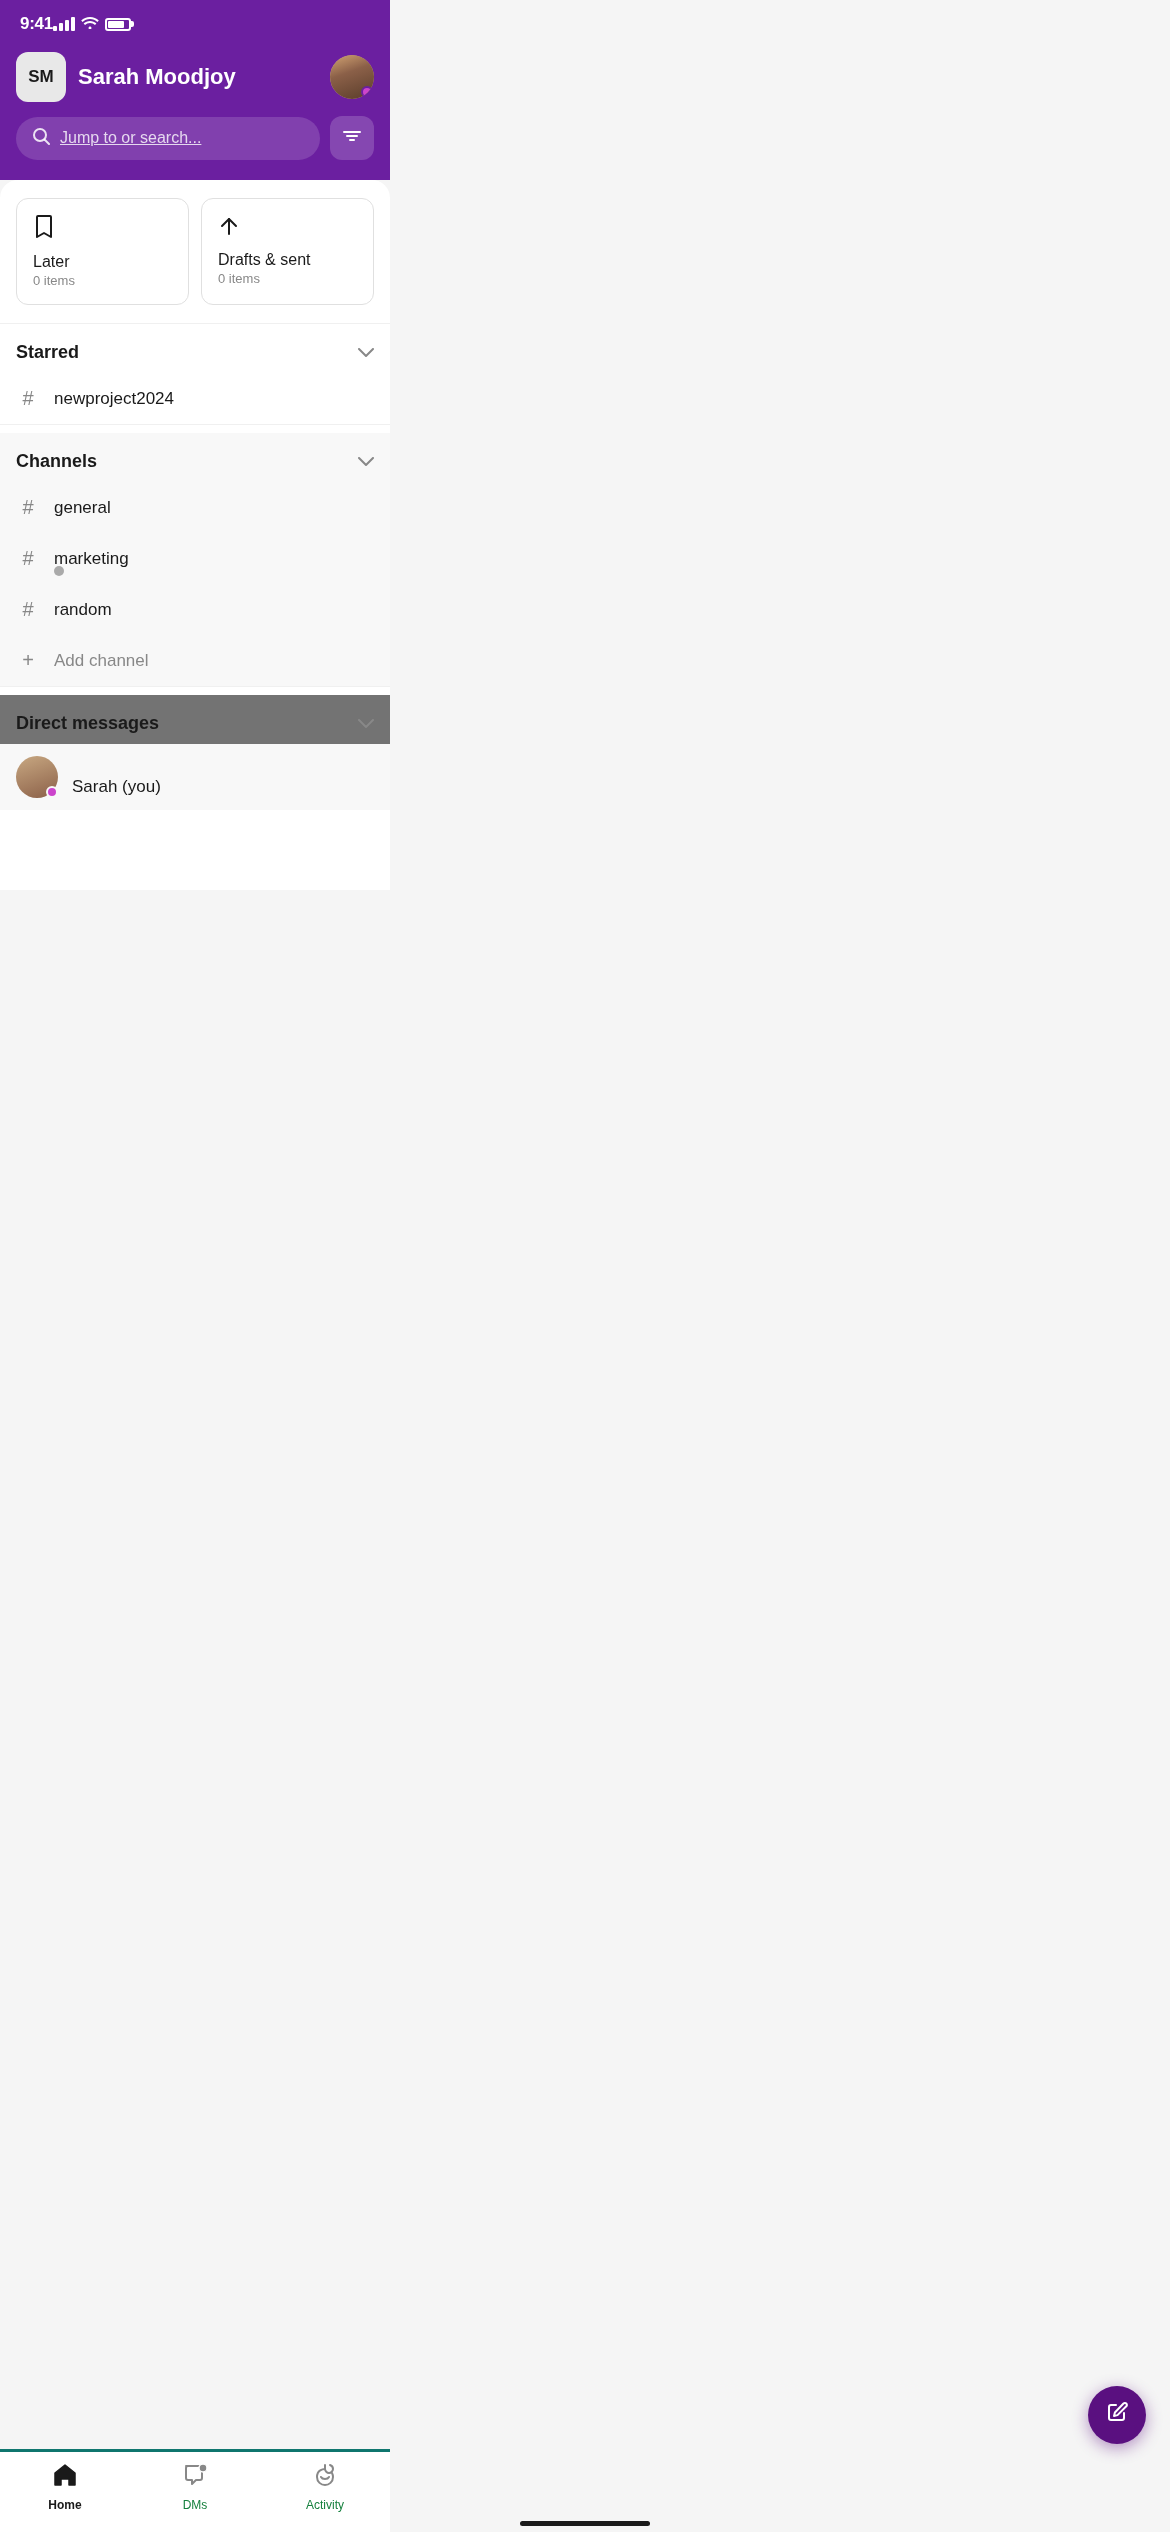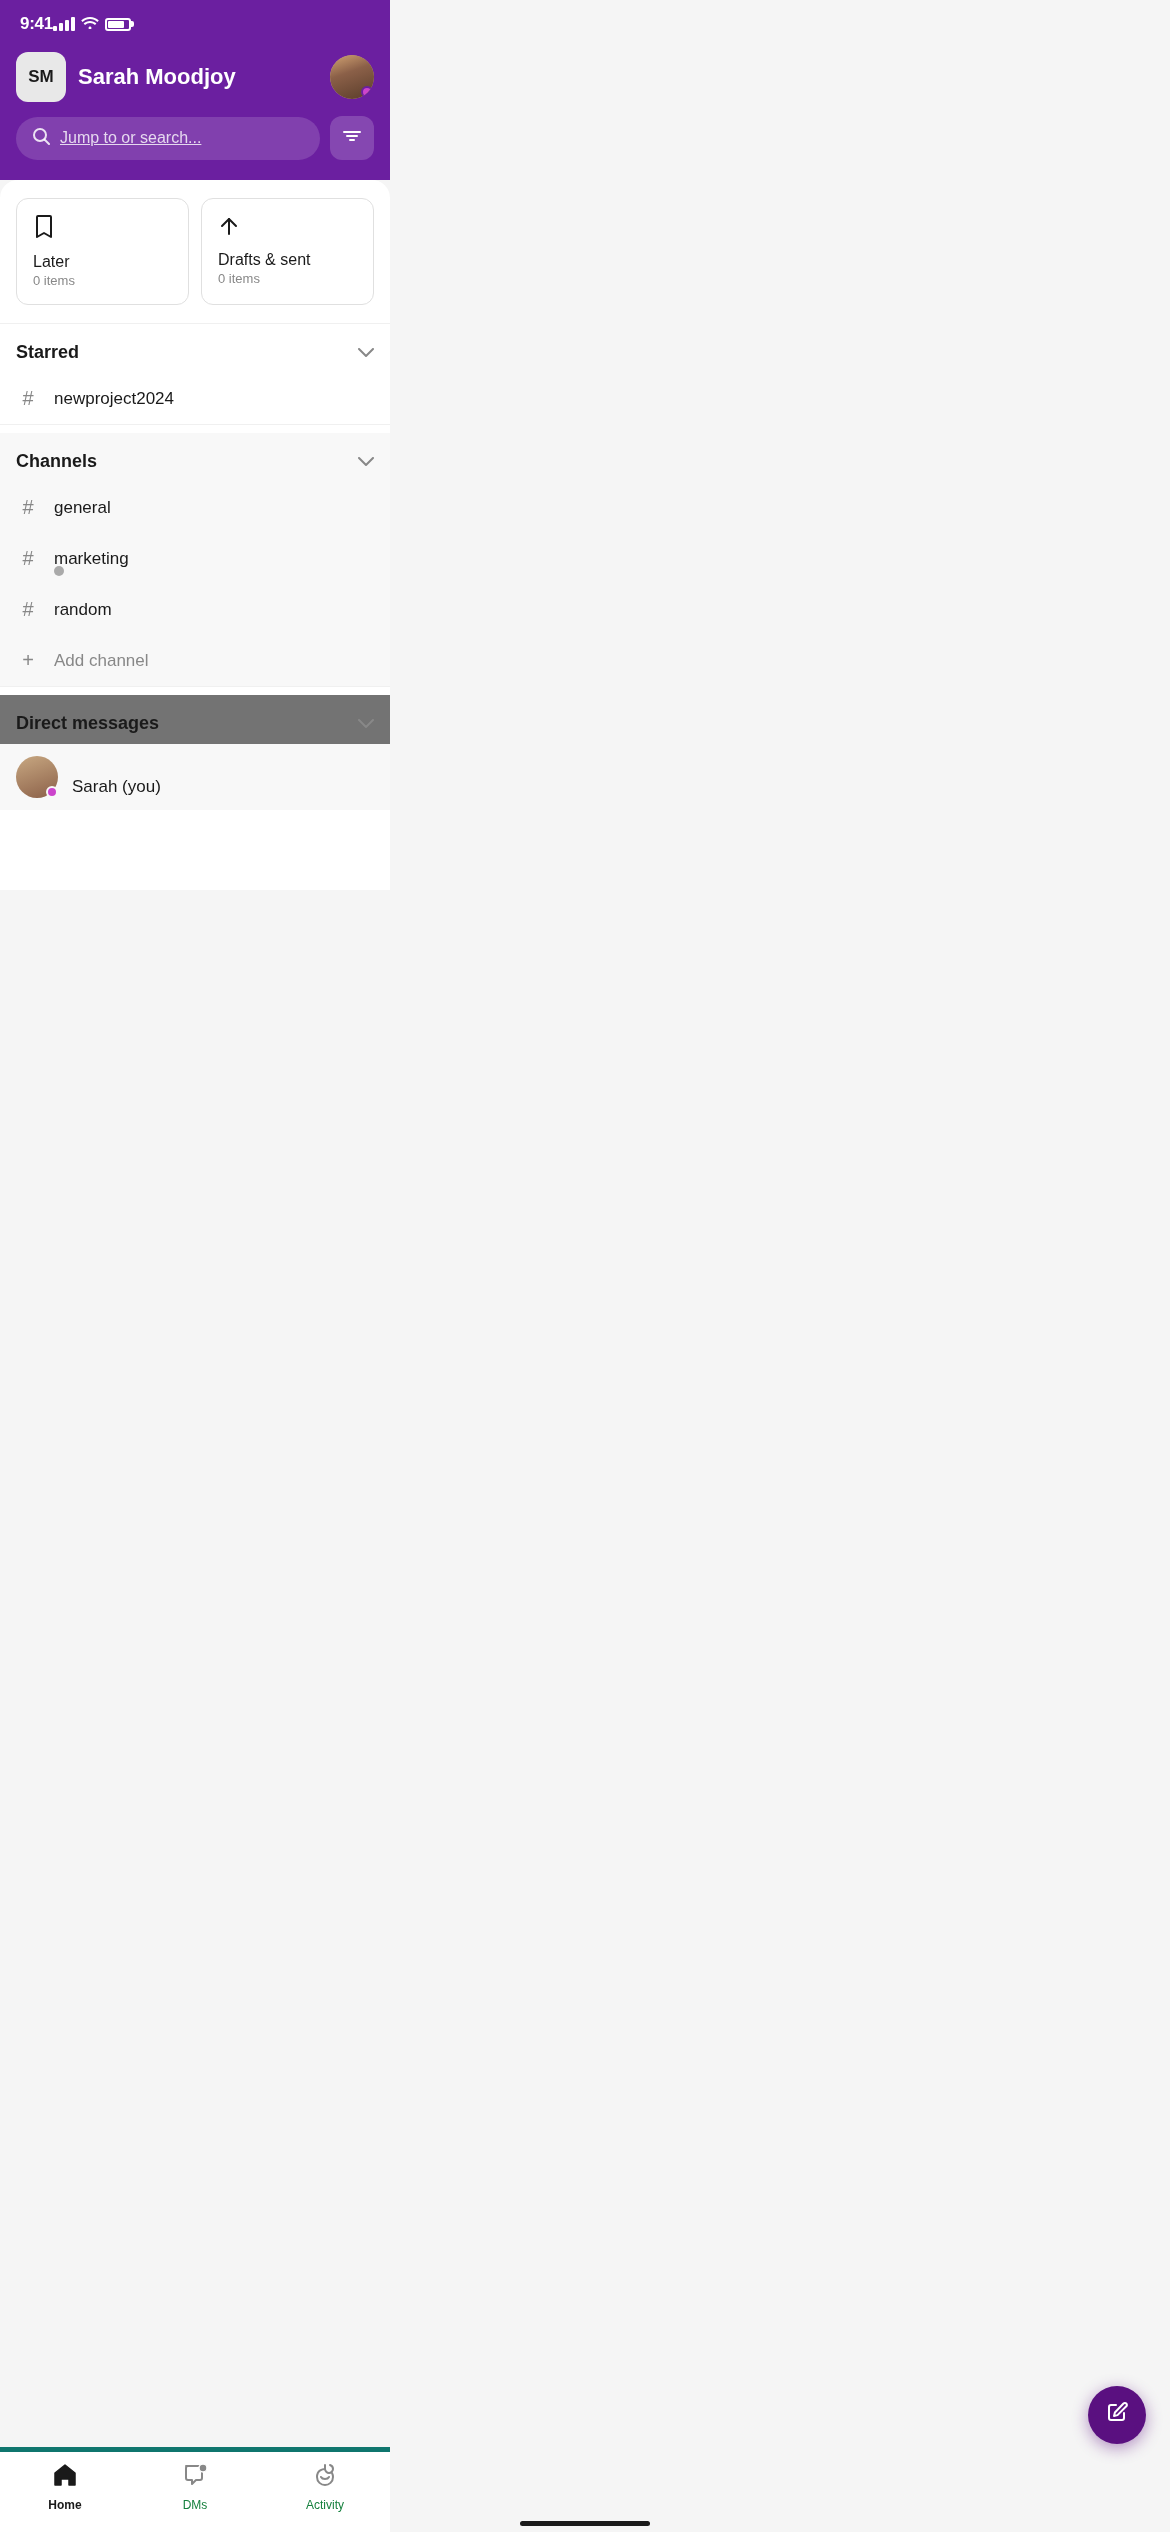--- a/index.html
+++ b/index.html
@@ -377,21 +377,21 @@
       font-size: 22px;
     }
 
     
     .bottom-nav {
       position: fixed;
       bottom: 0;
       left: 0;
       width: 390px;
       background: white;
-      border-top: 5px solid #0f766e;
+      border-top: 3px solid #0f766e;
       display: flex;
       padding: 10px 0 20px;
     }
     .nav-item {
       flex: 1;
       display: flex;
       flex-direction: column;
       align-items: center;
       gap: 4px;
     }

